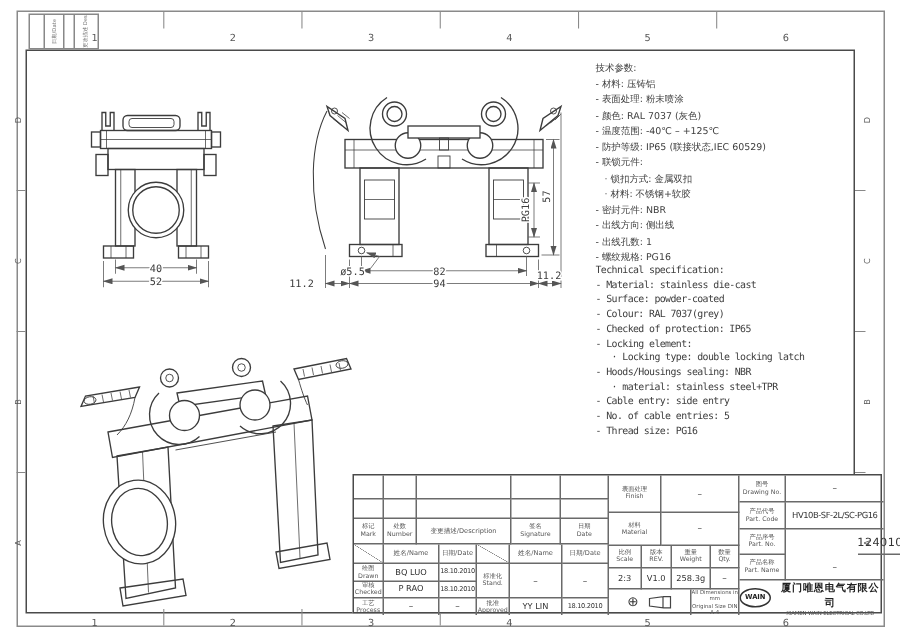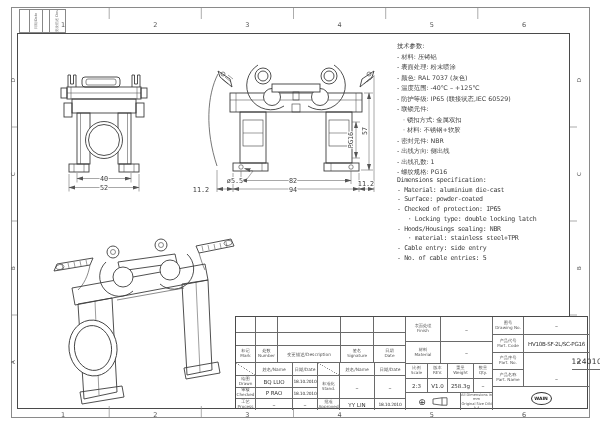--- a/index.html
+++ b/index.html
@@ -234,29 +234,32 @@
       <div>- 防护等级: IP65 (联接状态,IEC 60529)</div>
       <div>- 联锁元件:</div>
       <div>   · 锁扣方式: 金属双扣</div>
       <div>   · 材料: 不锈钢+软胶</div>
       <div>- 密封元件: NBR</div>
       <div>- 出线方向: 侧出线</div>
       <div>- 出线孔数: 1</div>
       <div>- 螺纹规格: PG16</div>
     </div>
   <div class="abs spec" id="spec-en">
-      <div>Dimensions specification:</div>
-      <div>- Material: aluminium die-cast</div>
+      <div>Technical specification:</div>
+      <div>- Material: stainless die-cast</div>
       <div>- Surface: powder-coated</div>
+      <div>- Colour: RAL 7037(grey)</div>
       <div>- Checked of protection: IP65</div>
+      <div>- Locking element:</div>
       <div>   · Locking type: double locking latch</div>
       <div>- Hoods/Housings sealing: NBR</div>
       <div>   · material: stainless steel+TPR</div>
       <div>- Cable entry: side entry</div>
       <div>- No. of cable entries: 5</div>
+      <div>- Thread size: PG16</div>
     </div>
 
   <div class="abs" id="title-block">
 
     <div class="tc" style="left:0;top:0;width:20px;height:16px;"></div>
     <div class="tc" style="left:20px;top:0;width:22px;height:16px;"></div>
     <div class="tc" style="left:42px;top:0;width:63px;height:16px;"></div>
     <div class="tc" style="left:105px;top:0;width:33px;height:16px;"></div>
     <div class="tc" style="left:138px;top:0;width:32px;height:16px;"></div>
     <div class="tc" style="left:0;top:16px;width:20px;height:13px;"></div>
@@ -422,16 +425,20 @@
 
     <div class="tc lbl" style="left:257px;top:53px;width:31px;height:17px;">
       <div>
           <span>产品名称</span>
           <span>Part. Name</span>
         </div>
     </div>
     <div class="tc dash" style="left:288px;top:53px;width:65px;height:17px;border-right:none;">–</div>
     <div class="tc" style="left:257px;top:70px;width:96px;height:23px;border-right:none;border-bottom:none;gap:4px;">
       <div id="wain-logo">WAIN</div>
+      <div>
+        <div id="company-cn">厦门唯恩电气有限公司</div>
+        <div id="company-en">XIAMEN WAIN ELECTRICAL CO.LTD</div>
+      </div>
     </div>
   </div>
 
 </div>
 
 </body></html>

